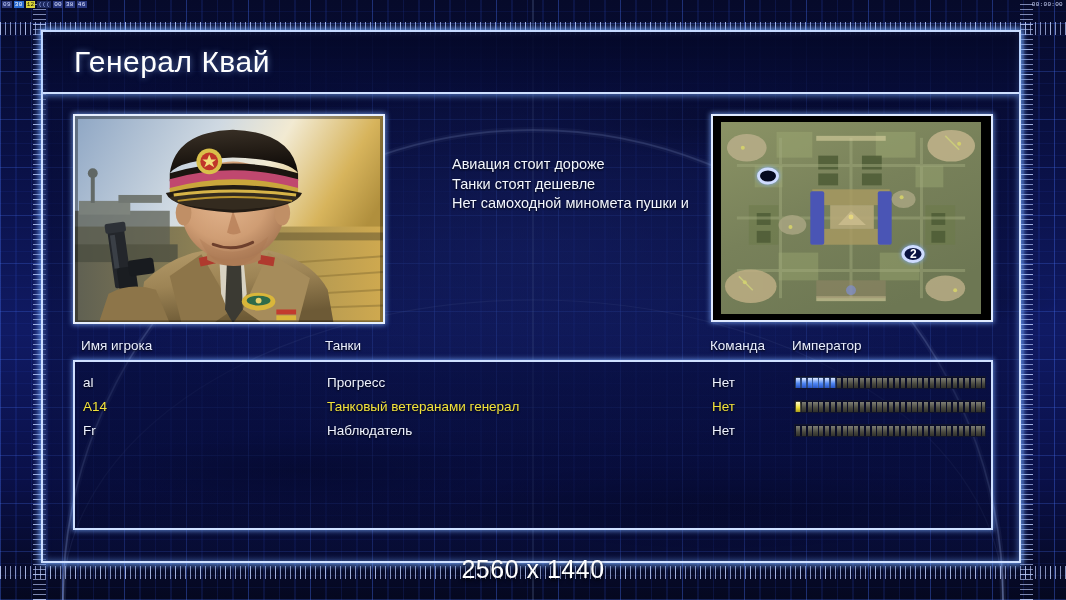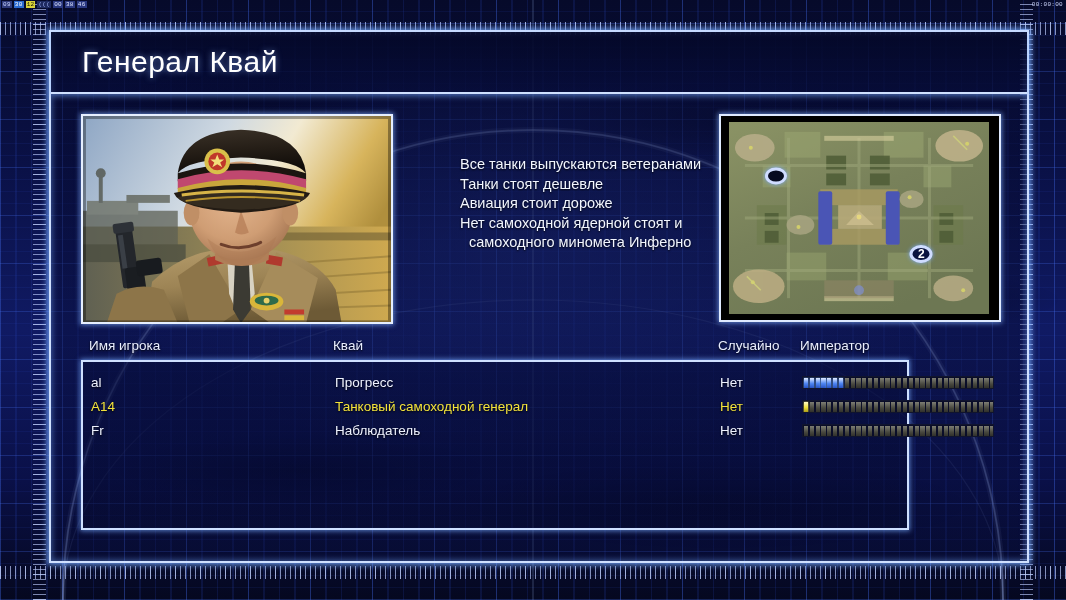--- a/index.html
+++ b/index.html
@@ -74,21 +74,20 @@
   .tc .s-d { background:#1e2a60; color:#9fb0f0; }
   .tc .s-e { background:#2a3880; color:#dfe6ff; }
 
   
   #frame {
     position:absolute; left:41px; top:30px; width:980px; height:533px;
     border:2px solid #cfe0ff;
     box-shadow:0 0 6px 2px rgba(120,170,255,.85),
                inset 0 0 6px 1px rgba(120,170,255,.5);
     background:linear-gradient(180deg, rgba(6,10,46,.55), rgba(8,14,60,.35));
-    margin-left:8px;
   }
 
   
   #titlebar {
     position:absolute; left:0; top:0; width:100%; height:62px;
     border-bottom:2px solid #cfe0ff;
     box-shadow:0 2px 6px rgba(120,170,255,.6);
     background:linear-gradient(180deg, rgba(4,8,40,.85), rgba(6,12,58,.55));
     display:flex; align-items:center;
   }
@@ -121,21 +120,21 @@
   #minimap-wrap {
     width:282px; height:208px; flex:0 0 auto; margin-left:12px;
     border:2px solid #dfeaff; background:#000;
     box-shadow:0 0 5px 1px rgba(130,175,255,.7);
     position:relative; overflow:hidden;
     padding:6px 10px 6px 8px;
   }
   #minimap { position:relative; width:100%; height:100%; overflow:hidden; }
 
   
-  #tablezone { position:absolute; left:30px; top:306px; width:828px; height:200px; }
+  #tablezone { position:absolute; left:30px; top:306px; width:920px; height:200px; }
   #thead {
     position:relative; height:20px; color:#e9eeff; font-size:13.5px;
     text-shadow:0 1px 2px rgba(0,0,0,.9);
   }
   #tbox {
     position:relative; margin-top:2px; height:170px;
     border:2px solid #cfe0ff;
     box-shadow:0 0 5px 1px rgba(120,170,255,.7);
     background:linear-gradient(180deg, rgba(6,12,58,.5), rgba(5,9,42,.35));
   }
@@ -346,25 +345,23 @@
             <path d="M-20 2 Q0 -6 20 4" stroke="#a97549" stroke-width="3" fill="none"></path>
           </g>
 
           <path d="M24 210 L34 180 Q56 168 82 176 L96 210 Z" fill="#8d7549"></path>
 
           <rect x="0" y="0" width="312" height="210" fill="none" stroke="#000" stroke-opacity="0.35" stroke-width="6"></rect>
         </svg>
       </div>
 
       <div id="desc">
-        <div class="line">Все танки выпускаются ветеранами</div>
+        <div class="line">Авиация стоит дороже</div>
         <div class="line">Танки стоят дешевле</div>
-        <div class="line">Авиация стоит дороже</div>
-        <div class="line">Нет самоходной ядерной стоят и</div>
-        <div class="line indent">самоходного миномета Инферно</div>
+        <div class="line">Нет самоходной миномета пушки и</div>
       </div>
 
       <div id="minimap-wrap">
         <div id="minimap">
           <svg viewBox="0 0 262 194" preserveAspectRatio="none" style="width:100%;height:100%;display:block">
             <defs>
               <linearGradient id="terr" x1="0" y1="0" x2="0.6" y2="1">
                 <stop offset="0" stop-color="#8b9365"></stop>
                 <stop offset="0.5" stop-color="#78815a"></stop>
                 <stop offset="1" stop-color="#6d7753"></stop>
@@ -457,22 +454,22 @@
               color:#fff; font-size:12px; font-weight:bold; text-align:center; line-height:12px;">
             <span>2</span>
           </div>
         </div>
       </div>
     </div>
 
     <div id="tablezone">
       <div id="thead">
         <span class="cell c-name">Имя игрока</span>
-        <span class="cell c-army">Квай</span>
-        <span class="cell c-team">Случайно</span>
+        <span class="cell c-army">Танки</span>
+        <span class="cell c-team">Команда</span>
         <span class="cell c-prog">Император</span>
       </div>
 
       <div id="tbox">
 
         <div class="row" style="top:10px">
           <span class="cell c-name">al</span>
           <span class="cell c-army">Прогресс</span>
           <span class="cell c-team">Нет</span>
           <span class="bar">
@@ -507,21 +504,21 @@
               <span class="seg" style="left: 163.909px; width: 4.21818px;"></span>
               <span class="seg" style="left: 169.727px; width: 4.21818px;"></span>
               <span class="seg" style="left: 175.545px; width: 4.21818px;"></span>
               <span class="seg" style="left: 181.364px; width: 4.21818px;"></span>
               <span class="seg" style="left: 187.182px; width: 4.21818px;"></span>
             </span>
         </div>
 
         <div class="row hl" style="top:34px">
           <span class="cell c-name">A14</span>
-          <span class="cell c-army">Танковый самоходной генерал</span>
+          <span class="cell c-army">Танковый ветеранами генерал</span>
           <span class="cell c-team">Нет</span>
           <span class="bar">
               <span class="seg on-yellow" style="left: 1px; width: 4.21818px;"></span>
               <span class="seg" style="left: 6.81818px; width: 4.21818px;"></span>
               <span class="seg" style="left: 12.6364px; width: 4.21818px;"></span>
               <span class="seg" style="left: 18.4545px; width: 4.21818px;"></span>
               <span class="seg" style="left: 24.2727px; width: 4.21818px;"></span>
               <span class="seg" style="left: 30.0909px; width: 4.21818px;"></span>
               <span class="seg" style="left: 35.9091px; width: 4.21818px;"></span>
               <span class="seg" style="left: 41.7273px; width: 4.21818px;"></span>
@@ -592,14 +589,15 @@
               <span class="seg" style="left: 181.364px; width: 4.21818px;"></span>
               <span class="seg" style="left: 187.182px; width: 4.21818px;"></span>
             </span>
         </div>
 
       </div>
     </div>
 
   </div>
 
+  <div id="res">2560 x 1440</div>
 
 </div>
 
 </body></html>

